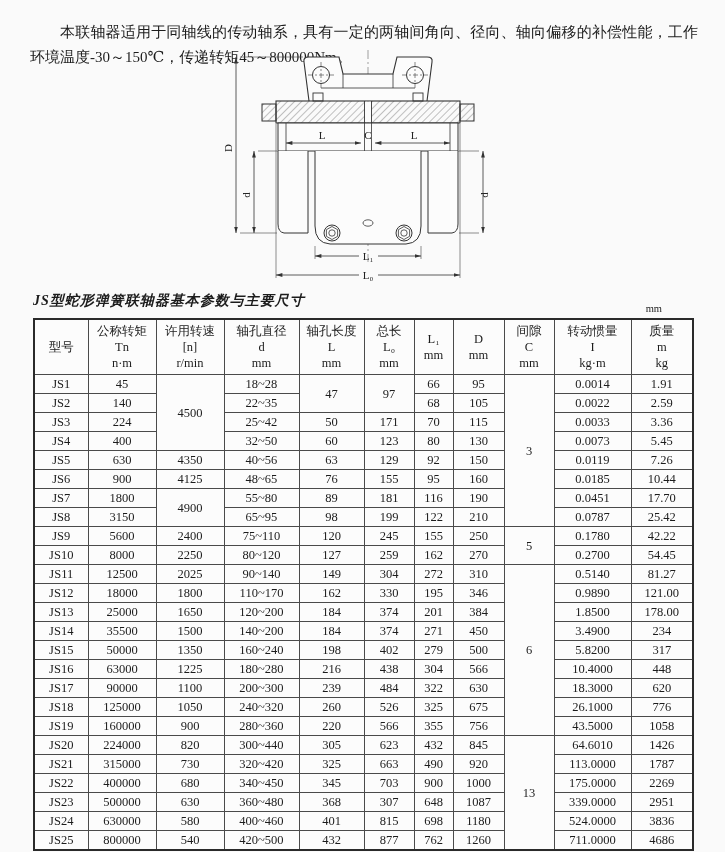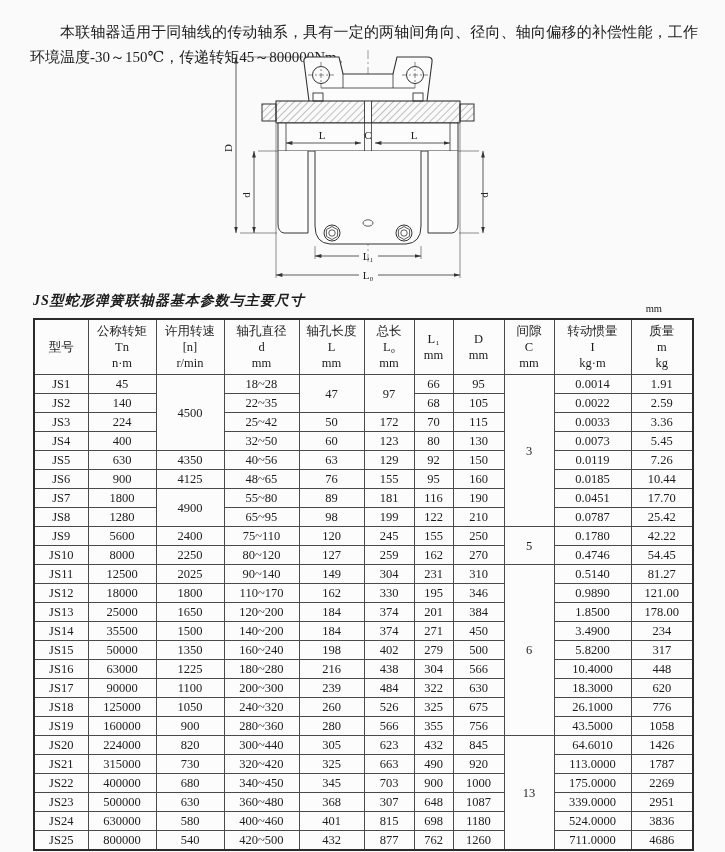--- a/index.html
+++ b/index.html
@@ -230,21 +230,21 @@
           <td>68</td>
           <td>105</td>
           <td>0.0022</td>
           <td>2.59</td>
         </tr>
         <tr>
           <td>JS3</td>
           <td>224</td>
           <td>25~42</td>
           <td>50</td>
-          <td>172</td>
+          <td>171</td>
           <td>70</td>
           <td>115</td>
           <td>0.0033</td>
           <td>3.36</td>
         </tr>
         <tr>
           <td>JS4</td>
           <td>400</td>
           <td>32~50</td>
           <td>60</td>
@@ -285,21 +285,21 @@
           <td>55~80</td>
           <td>89</td>
           <td>181</td>
           <td>116</td>
           <td>190</td>
           <td>0.0451</td>
           <td>17.70</td>
         </tr>
         <tr>
           <td>JS8</td>
-          <td>1280</td>
+          <td>3150</td>
           <td>65~95</td>
           <td>98</td>
           <td>199</td>
           <td>122</td>
           <td>210</td>
           <td>0.0787</td>
           <td>25.42</td>
         </tr>
         <tr>
           <td>JS9</td>
@@ -316,31 +316,31 @@
         </tr>
         <tr>
           <td>JS10</td>
           <td>8000</td>
           <td>2250</td>
           <td>80~120</td>
           <td>127</td>
           <td>259</td>
           <td>162</td>
           <td>270</td>
-          <td>0.4746</td>
+          <td>0.2700</td>
           <td>54.45</td>
         </tr>
         <tr>
           <td>JS11</td>
           <td>12500</td>
           <td>2025</td>
           <td>90~140</td>
           <td>149</td>
           <td>304</td>
-          <td>231</td>
+          <td>272</td>
           <td>310</td>
           <td rowspan="9">6</td>
           <td>0.5140</td>
           <td>81.27</td>
         </tr>
         <tr>
           <td>JS12</td>
           <td>18000</td>
           <td>1800</td>
           <td>110~170</td>
@@ -421,21 +421,21 @@
           <td>325</td>
           <td>675</td>
           <td>26.1000</td>
           <td>776</td>
         </tr>
         <tr>
           <td>JS19</td>
           <td>160000</td>
           <td>900</td>
           <td>280~360</td>
-          <td>280</td>
+          <td>220</td>
           <td>566</td>
           <td>355</td>
           <td>756</td>
           <td>43.5000</td>
           <td>1058</td>
         </tr>
         <tr>
           <td>JS20</td>
           <td>224000</td>
           <td>820</td>

